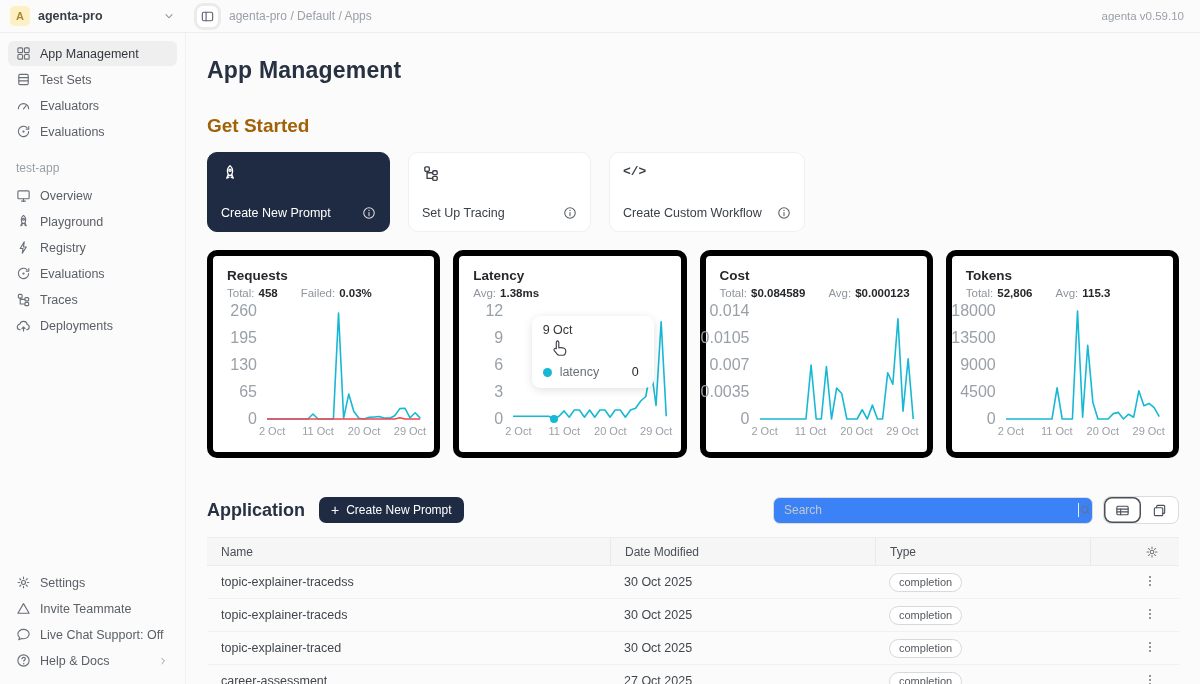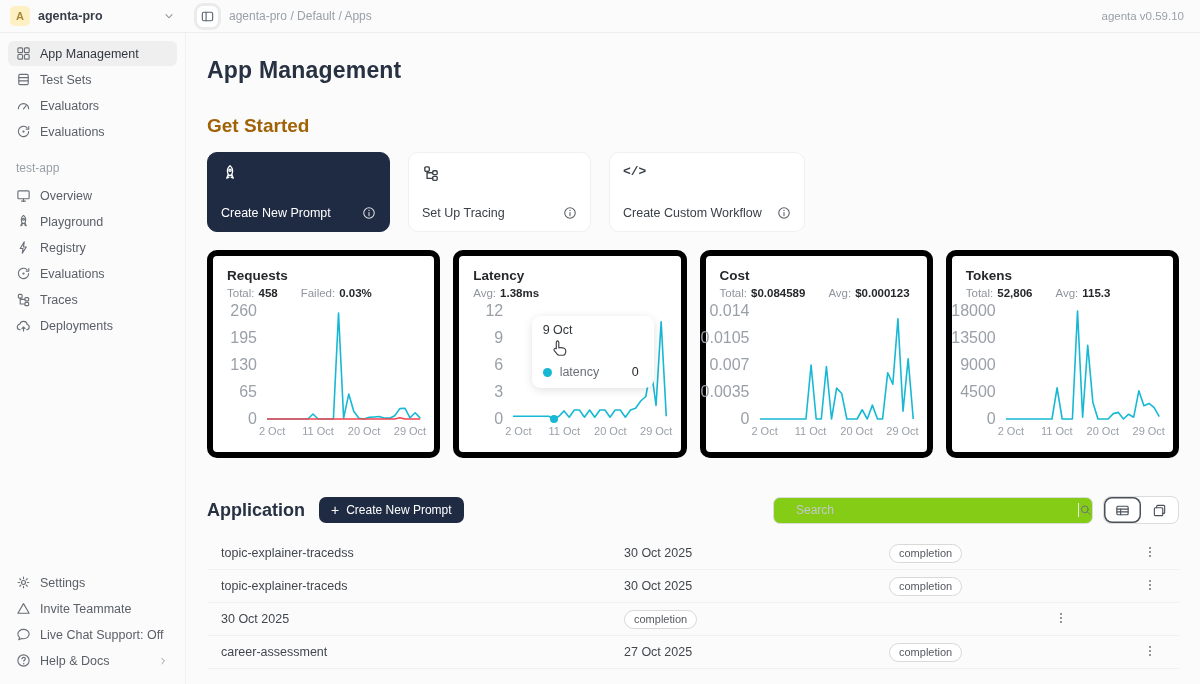--- a/index.html
+++ b/index.html
@@ -67,22 +67,22 @@
   .tt-dot { width:9px; height:9px; border-radius:50%; flex:none; }
   .tt-name { color:#6b7078; }
   .tt-val { margin-left:auto; color:#26282b; padding-right:4px; }
   
   .app-header { display:flex; align-items:center; margin-top:38px; }
   .app-title { font-size:18px; font-weight:600; color:#273142; }
   .create-btn { margin-left:14px; height:26px; background:#1f2b43; color:#fff; border:none; border-radius:7px;
                 padding:0 12px; font-size:12px; display:flex; align-items:center; gap:7px; cursor:pointer;
                 font-family:"Liberation Sans", sans-serif; }
   .create-btn .plus { font-size:14px; line-height:1; }
-  .search-box { margin-left:auto; width:320px; height:27px; border:1px solid #dcdcdc; border-radius:7px; background:#84cc16;
-                display:flex; align-items:center; overflow:hidden;padding-left:12px; }
+  .search-box { margin-left:auto; width:320px; height:27px; border:1px solid #dcdcdc; border-radius:7px; background:#3b82f6;
+                display:flex; align-items:center; overflow:hidden; }
   .search-box input { flex:1; border:none; outline:none; background:transparent; padding:0 10px; font-size:12px;
                       color:#333; font-family:"Liberation Sans", sans-serif; }
   .search-box input::placeholder { color:#c4c8cd; }
   .search-ic-btn { width:30px; height:100%; display:flex; align-items:center; justify-content:center;
                    border-left:1px solid #ececec; color:#6b7078; cursor:pointer; }
   .view-toggle { margin-left:10px; display:flex; border:1px solid #dcdcdc; border-radius:8px; background:#fff; }
   .vt-btn { width:37px; height:26px; display:flex; align-items:center; justify-content:center; color:#4a5058; cursor:pointer; border-radius:8px; }
   .vt-btn.selected { box-shadow:inset 0 0 0 1.5px #4a5058; }
   
   .table { margin-top:13px; }
@@ -480,20 +480,31 @@
         <span class="vt-btn">
             <span class="ic" style="width:15px;height:15px"><svg viewBox="0 0 16 16" fill="none" stroke="currentColor" stroke-width="1.2" stroke-linecap="round" stroke-linejoin="round">
                 <rect x="2.5" y="5" width="9" height="8.5" rx="1"></rect>
                 <path d="M5 5V3.5a1 1 0 0 1 1-1h6.5a1 1 0 0 1 1 1V10a1 1 0 0 1-1 1H11"></path>
               </svg></span>
           </span>
       </div>
     </div>
 
     <div class="table">
+      <div class="t-head">
+        <div>Name</div>
+        <div>Date Modified</div>
+        <div>Type</div>
+        <div class="gear-cell">
+            <span class="ic" style="width:14px;height:14px"><svg viewBox="0 0 16 16" fill="none" stroke="currentColor" stroke-width="1.2" stroke-linecap="round" stroke-linejoin="round">
+                <circle cx="8" cy="8" r="2.1"></circle>
+                <path d="M8 2.3v1.6M8 12.1v1.6M2.3 8h1.6M12.1 8h1.6M4 4l1.1 1.1M10.9 10.9 12 12M12 4l-1.1 1.1M5.1 10.9 4 12"></path>
+              </svg></span>
+          </div>
+      </div>
       <div id="t-body">
           <div class="t-row">
             <div>topic-explainer-tracedss</div>
             <div>30 Oct 2025</div>
             <div><span class="badge">completion</span></div>
             <div class="kebab"><span class="ic">
                 <svg viewBox="0 0 16 16" fill="none" stroke="currentColor" stroke-width="1.2" stroke-linecap="round" stroke-linejoin="round">
                   <circle cx="8" cy="3.5" r="1.1" fill="currentColor" stroke="none"></circle>
                   <circle cx="8" cy="8" r="1.1" fill="currentColor" stroke="none"></circle>
                   <circle cx="8" cy="12.5" r="1.1" fill="currentColor" stroke="none"></circle>
@@ -506,20 +517,21 @@
             <div><span class="badge">completion</span></div>
             <div class="kebab"><span class="ic">
                 <svg viewBox="0 0 16 16" fill="none" stroke="currentColor" stroke-width="1.2" stroke-linecap="round" stroke-linejoin="round">
                   <circle cx="8" cy="3.5" r="1.1" fill="currentColor" stroke="none"></circle>
                   <circle cx="8" cy="8" r="1.1" fill="currentColor" stroke="none"></circle>
                   <circle cx="8" cy="12.5" r="1.1" fill="currentColor" stroke="none"></circle>
                 </svg>
               </span></div>
           </div>
           <div class="t-row">
+            <div>topic-explainer-traced</div>
             <div>30 Oct 2025</div>
             <div><span class="badge">completion</span></div>
             <div class="kebab"><span class="ic">
                 <svg viewBox="0 0 16 16" fill="none" stroke="currentColor" stroke-width="1.2" stroke-linecap="round" stroke-linejoin="round">
                   <circle cx="8" cy="3.5" r="1.1" fill="currentColor" stroke="none"></circle>
                   <circle cx="8" cy="8" r="1.1" fill="currentColor" stroke="none"></circle>
                   <circle cx="8" cy="12.5" r="1.1" fill="currentColor" stroke="none"></circle>
                 </svg>
               </span></div>
           </div>

